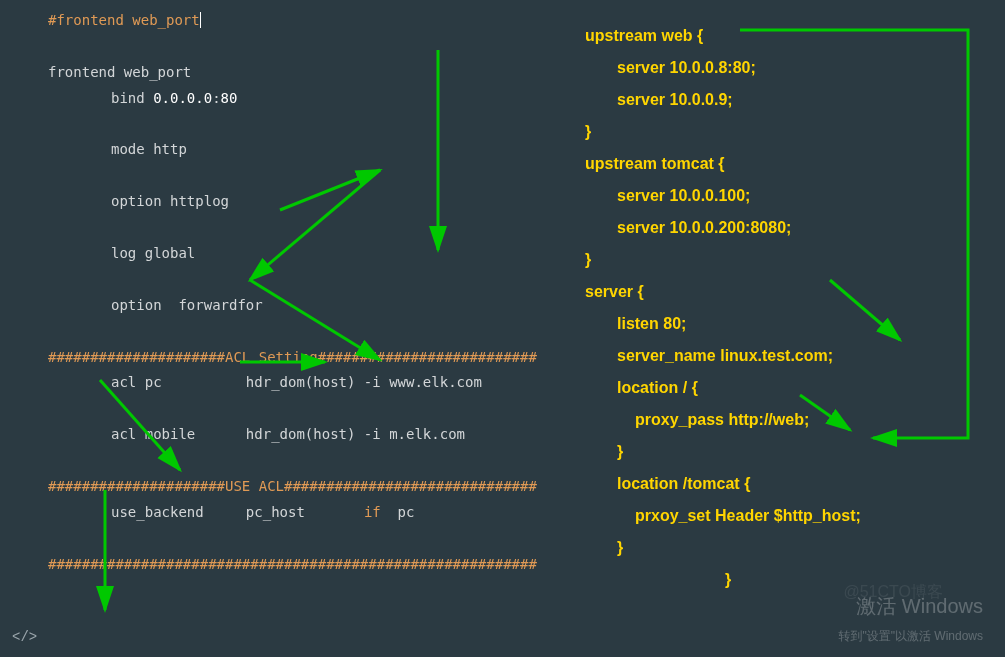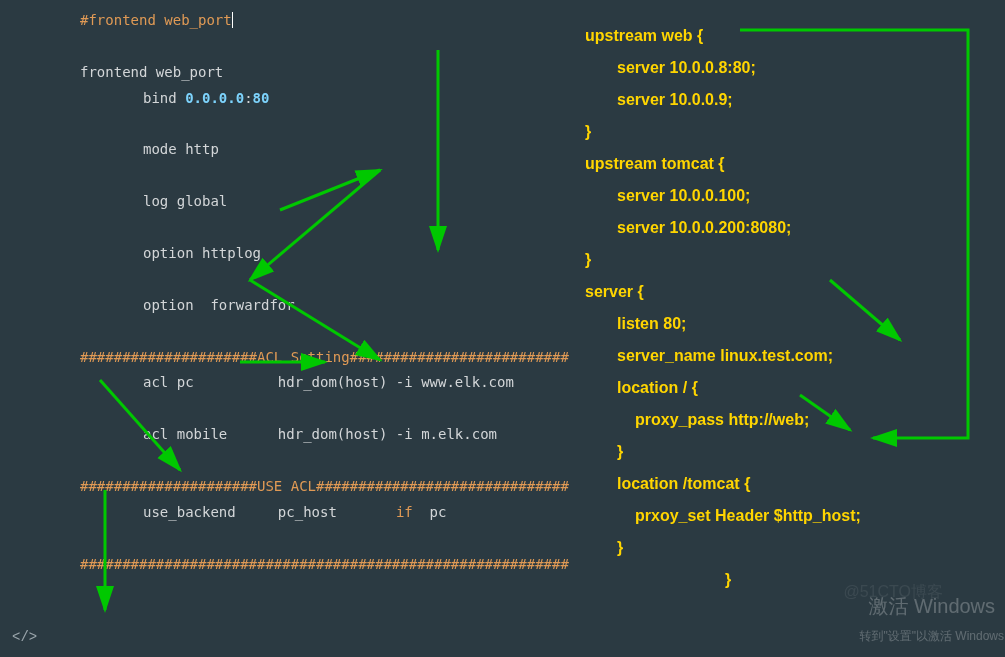--- a/index.html
+++ b/index.html
@@ -16,45 +16,44 @@
     position: relative;
   }
   .left-pane {
     position: absolute;
     left: 0;
     top: 0;
     width: 585px;
     height: 657px;
     padding: 8px 0 0 48px;
     box-sizing: border-box;
-    margin-left: 32px;
   }
   .right-pane {
     position: absolute;
     left: 585px;
     top: 20px;
     width: 410px;
     font-family: Arial, "Microsoft YaHei", sans-serif;
     font-weight: bold;
     font-size: 16px;
     line-height: 2.0;
     color: #ffd500;
   }
   .comment { color: #e09a55; }
-  .num     { color: #7dd3fc; font-weight: bold; }
+  .num     { color: #ffffff; }
   .orange-hash { color: #e09a55; }
   .cursor { border-right: 1px solid #fff; }
   pre { margin:0; white-space: pre; }
   .ind1 { padding-left: 63px; display:block; }
   .r-ind1 { padding-left: 32px; }
   .watermark {
-    position:absolute; right:1px; bottom:10px;
+    position:absolute; right:22px; bottom:10px;
     color: rgba(255,255,255,0.25);
     font-family: "Microsoft YaHei", sans-serif;
-    text-align:center;
+    text-align:right;
   }
   .watermark .big { font-size:20px; }
   .watermark .small { font-size:12px; }
   .blog-wm {
     position:absolute; right:62px; bottom:50px;
     color: rgba(255,255,255,0.08);
     font-size:16px;
     font-family: Liberation Sans, sans-serif;
   }
   .gutter-icon {
@@ -66,22 +65,22 @@
 </style>
 </head>
 <body>
 
 <div class="left-pane">
 <pre><span class="comment cursor">#frontend web_port</span>
 
 <span>frontend web_port</span>
 <span class="ind1"><span>bind </span><span class="num">0.0.0.0</span><span>:</span><span class="num">80</span></span>
 <span class="ind1">mode http</span>
+<span class="ind1">option httplog</span>
 <span class="ind1">log global</span>
-<span class="ind1">option httplog</span>
 <span class="ind1">option  forwardfor</span>
 <span class="orange-hash">#####################ACL Setting##########################</span>
 <span class="ind1">acl pc          hdr_dom(host) -i www.elk.com</span>
 <span class="ind1">acl mobile      hdr_dom(host) -i m.elk.com</span>
 <span class="orange-hash">#####################USE ACL##############################</span>
 <span class="ind1"><span>use_backend     pc_host       </span><span class="comment">if</span><span>  pc</span></span>
 <span class="orange-hash">##########################################################</span>
 
 
 

